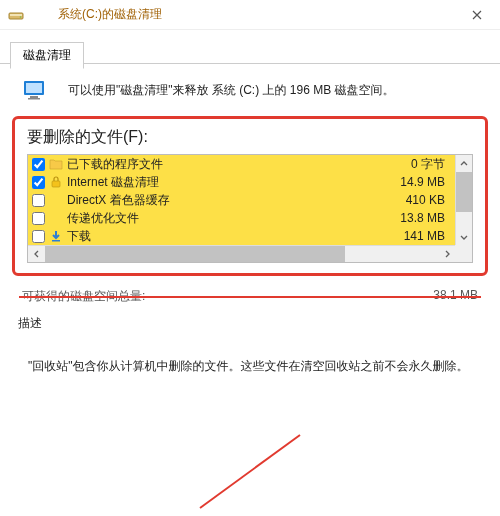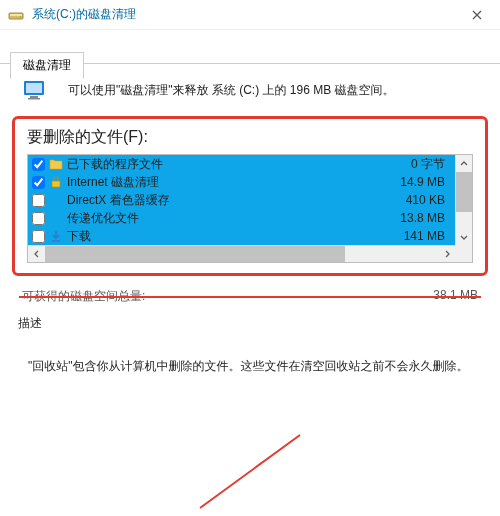--- a/index.html
+++ b/index.html
@@ -17,38 +17,38 @@
     display: flex;
     align-items: center;
     padding: 0 8px;
     border-bottom: 1px solid #eee;
   }
   .titlebar .drive-icon {
     width: 16px; height: 16px;
     margin-right: 8px;
     display: inline-block;
   }
-  .titlebar .title-text { color: #0369a1; flex: 1; }
+  .titlebar .title-text { color: #a16207; flex: 1; margin-left: 26px; }
   .titlebar .close {
     width: 30px; height: 30px;
     display: flex; align-items: center; justify-content: center;
     color: #666; font-size: 13px;
   }
   .tabbar {
     padding: 6px 10px 0 10px;
     border-bottom: 1px solid #ccc;
   }
   .tab {
     display: inline-block;
     padding: 4px 12px;
     border: 1px solid #ccc;
     border-bottom: 1px solid #fff;
     background: #fff;
     position: relative;
-    top: 16px;
+    top: 6px;
     font-size: 12px;
   }
   .summary-row {
     display: flex;
     align-items: center;
     padding: 14px 22px 12px 22px;
   }
   .summary-row .pc-icon { width: 28px; height: 24px; margin-right: 18px; }
   .summary-text { font-size: 12px; color: #222; }
   .highlight-box {
@@ -58,21 +58,21 @@
     padding: 8px 12px 10px 12px;
   }
   .section-label {
     font-size: 16px;
     margin-bottom: 6px;
     color: #222;
   }
   .file-list {
     border: 1px solid #bcbcbc;
     position: relative;
-    background: #0ea5e9;
+    background: #fde047;
   }
   .file-rows { }
   .file-row {
     display: flex;
     align-items: center;
     height: 18px;
     padding: 0 4px;
     font-size: 12px;
   }
   .file-row input[type="checkbox"] {

